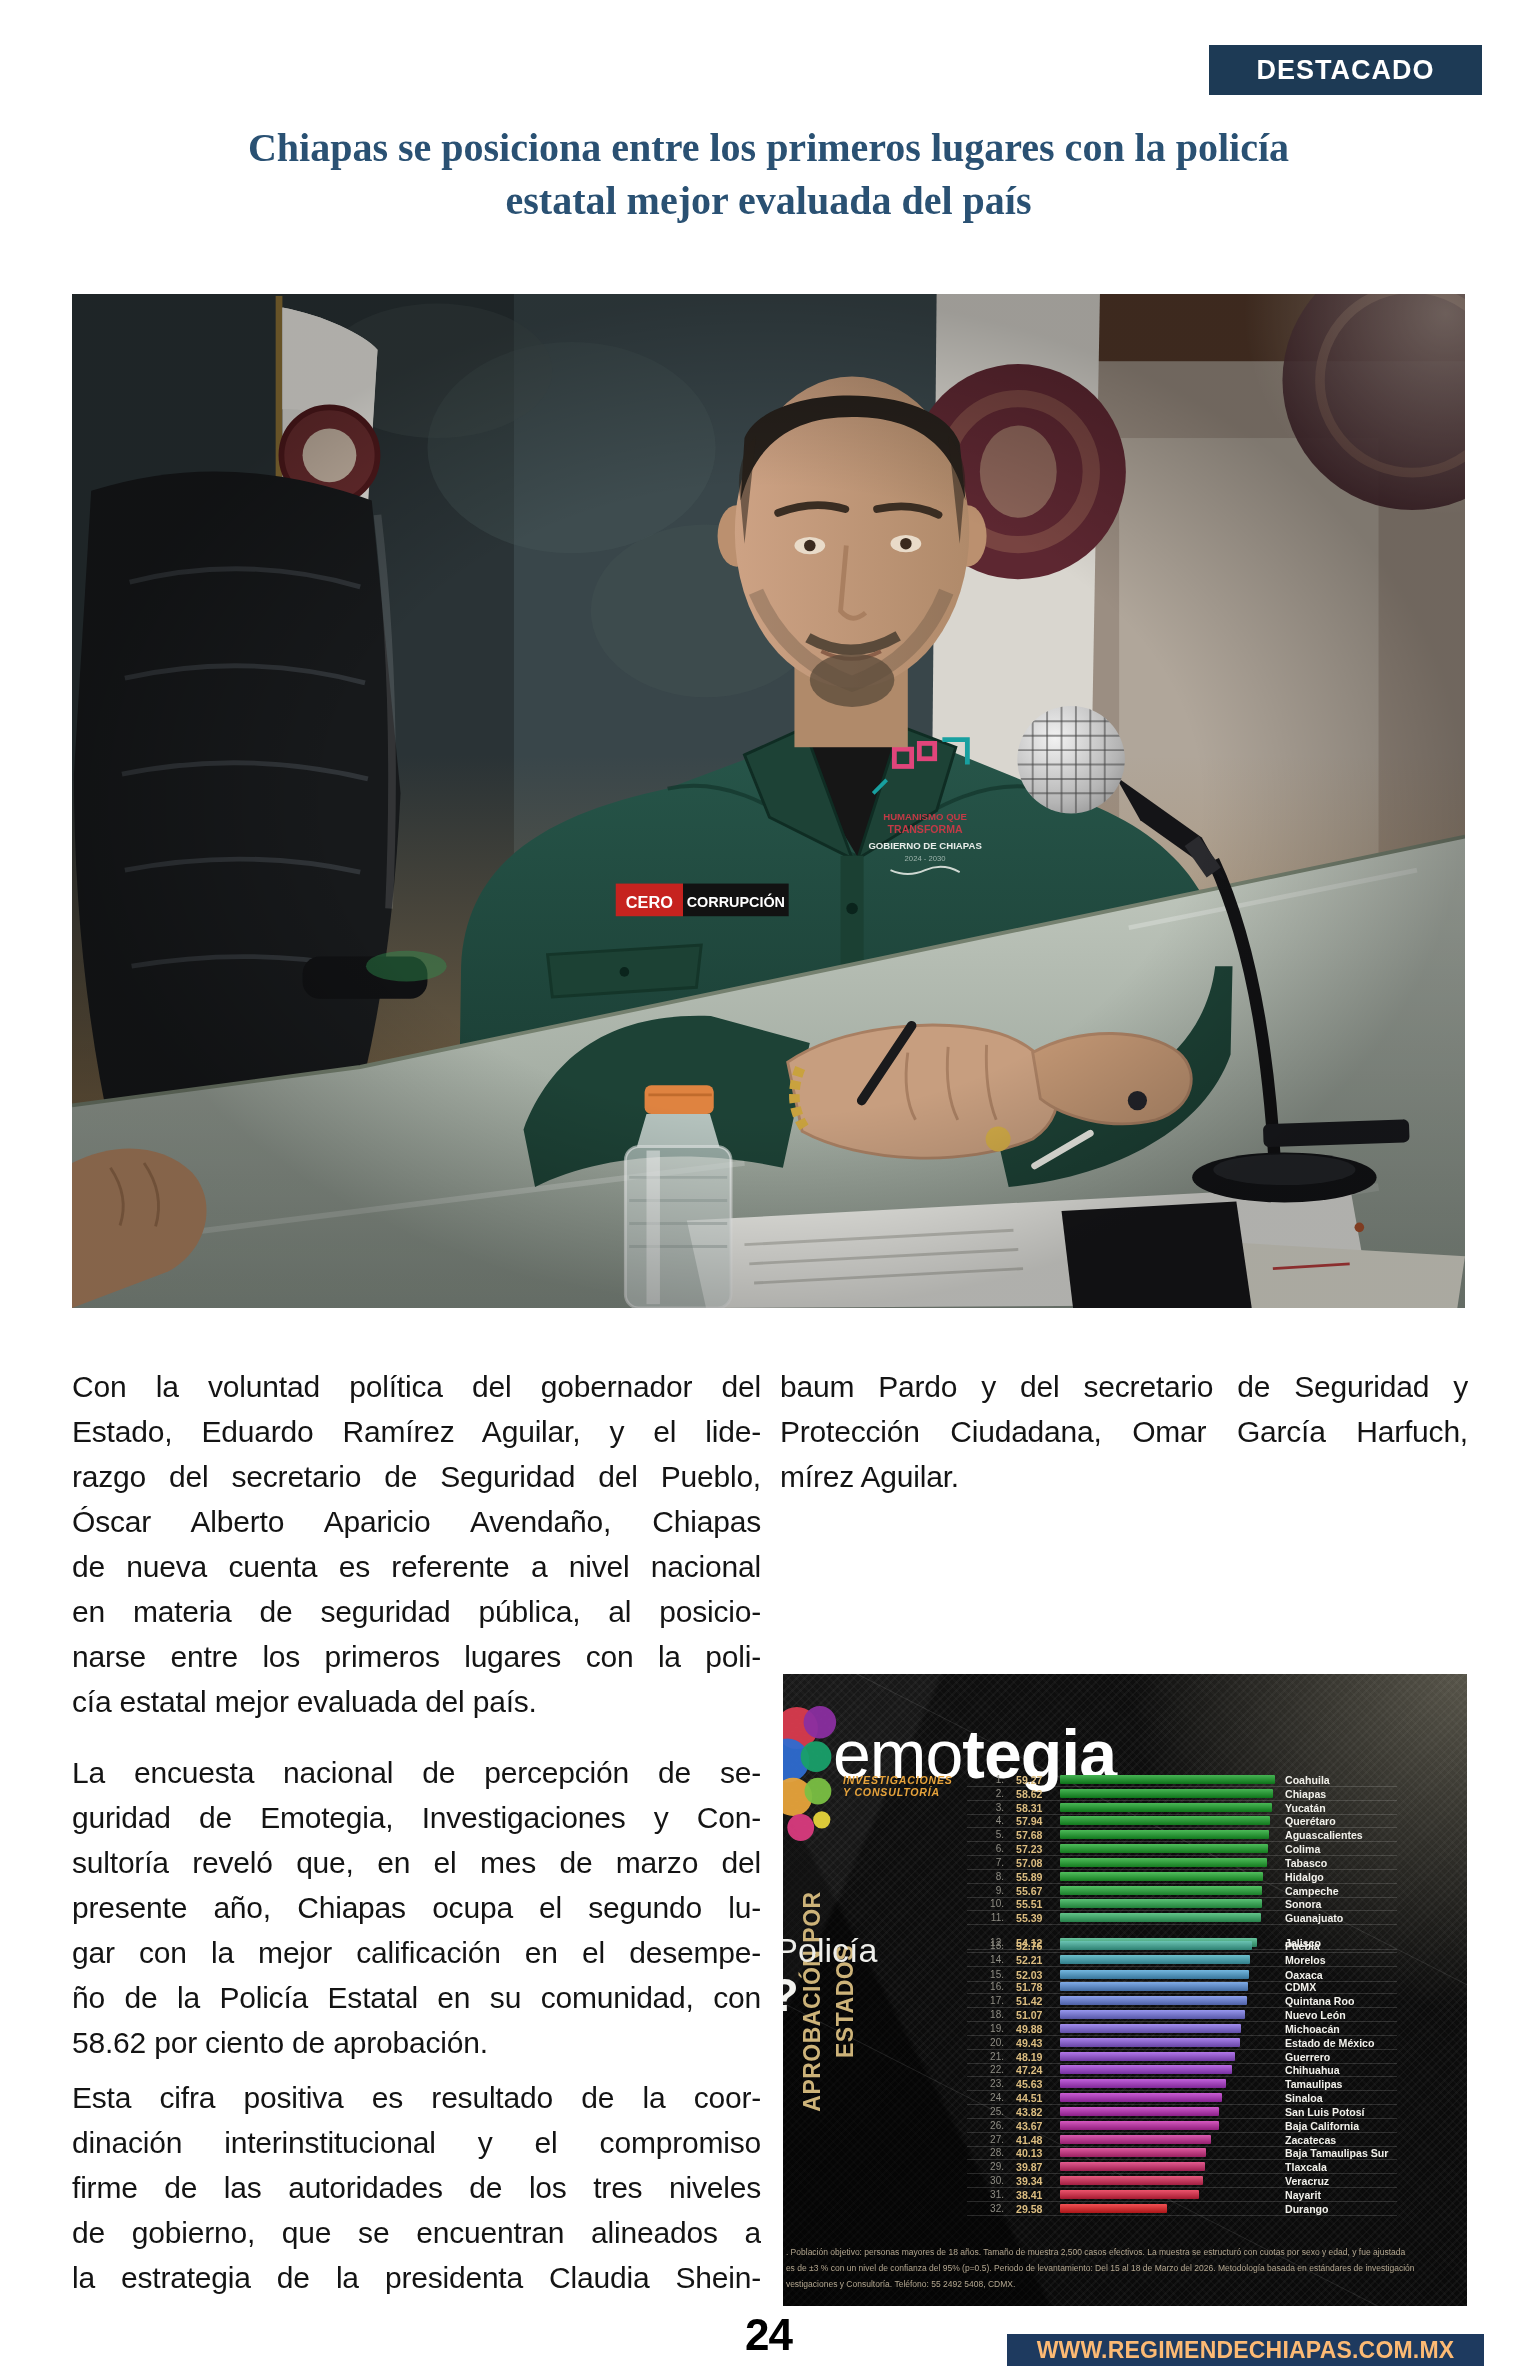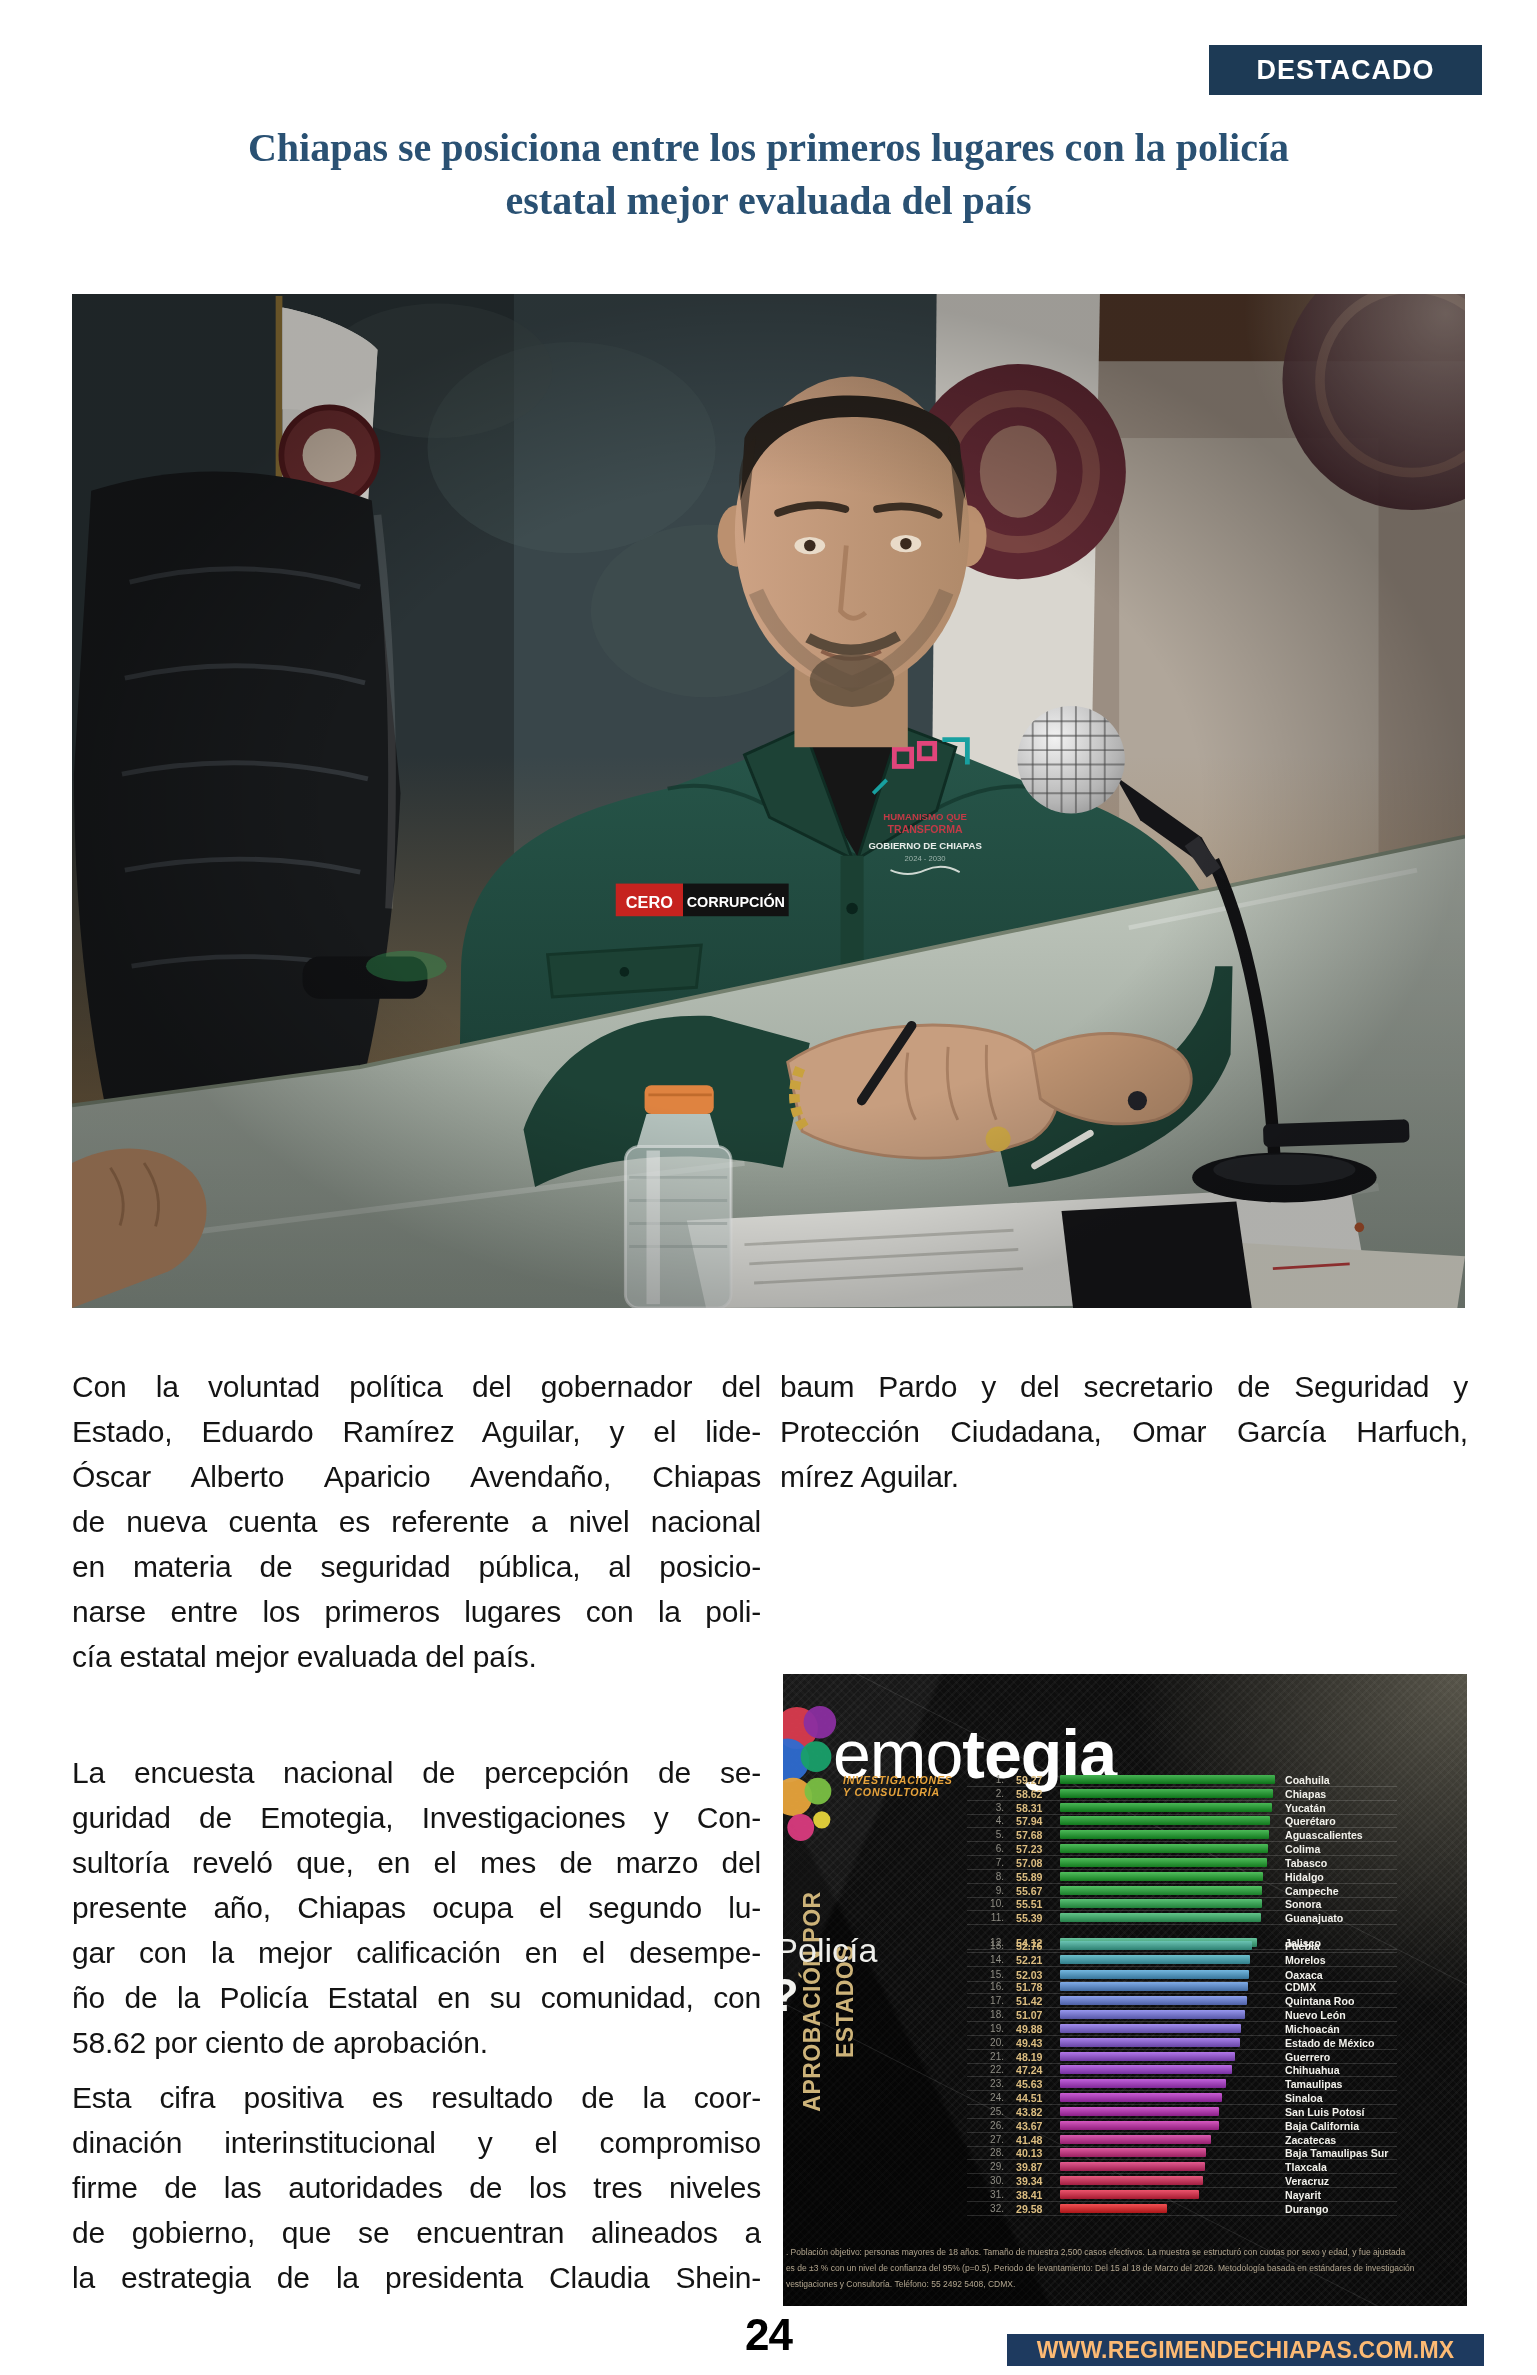--- a/index.html
+++ b/index.html
@@ -293,20 +293,21 @@
         <path d="M75,905 q22,32 12,66" stroke="#9a6f4e" stroke-width="3" fill="none"></path>
       </g>
 
       <rect x="0" y="0" width="1450" height="1056" fill="url(#vigG)"></rect>
     </svg>
   </div>
 
   <div class="para" style="left:72px;top:1364px;width:689px;">
       <div class="tline">Con la voluntad política del gobernador del</div>
       <div class="tline">Estado, Eduardo Ramírez Aguilar, y el lide-</div>
+      <div class="tline">razgo del secretario de Seguridad del Pueblo,</div>
       <div class="tline">Óscar Alberto Aparicio Avendaño, Chiapas</div>
       <div class="tline">de nueva cuenta es referente a nivel nacional</div>
       <div class="tline">en materia de seguridad pública, al posicio-</div>
       <div class="tline">narse entre los primeros lugares con la poli-</div>
       <div class="tline tlast">cía estatal mejor evaluada del país.</div>
     </div>
   <div class="para" style="left:72px;top:1750px;width:689px;">
       <div class="tline">La encuesta nacional de percepción de se-</div>
       <div class="tline">guridad de Emotegia, Investigaciones y Con-</div>
       <div class="tline">sultoría reveló que, en el mes de marzo del</div>

